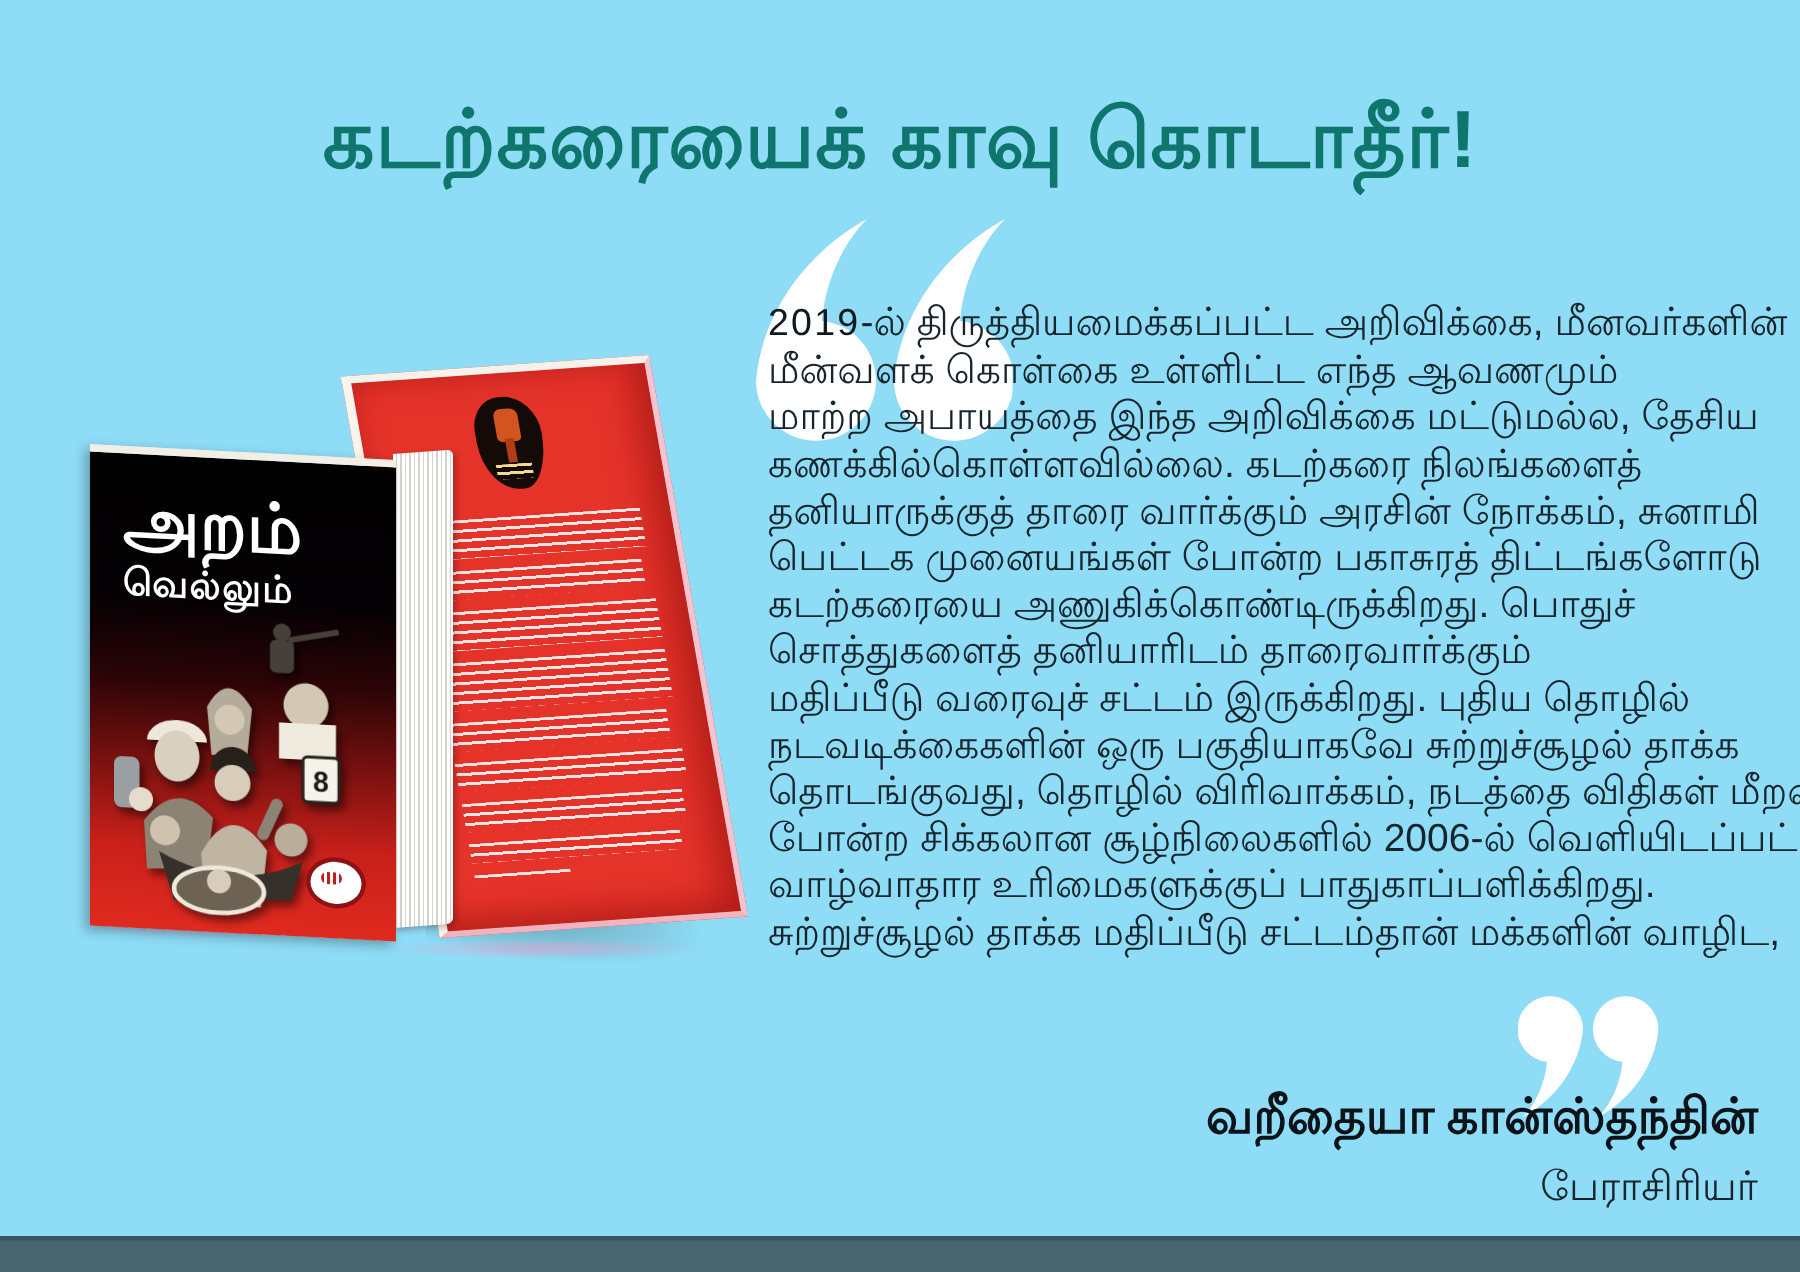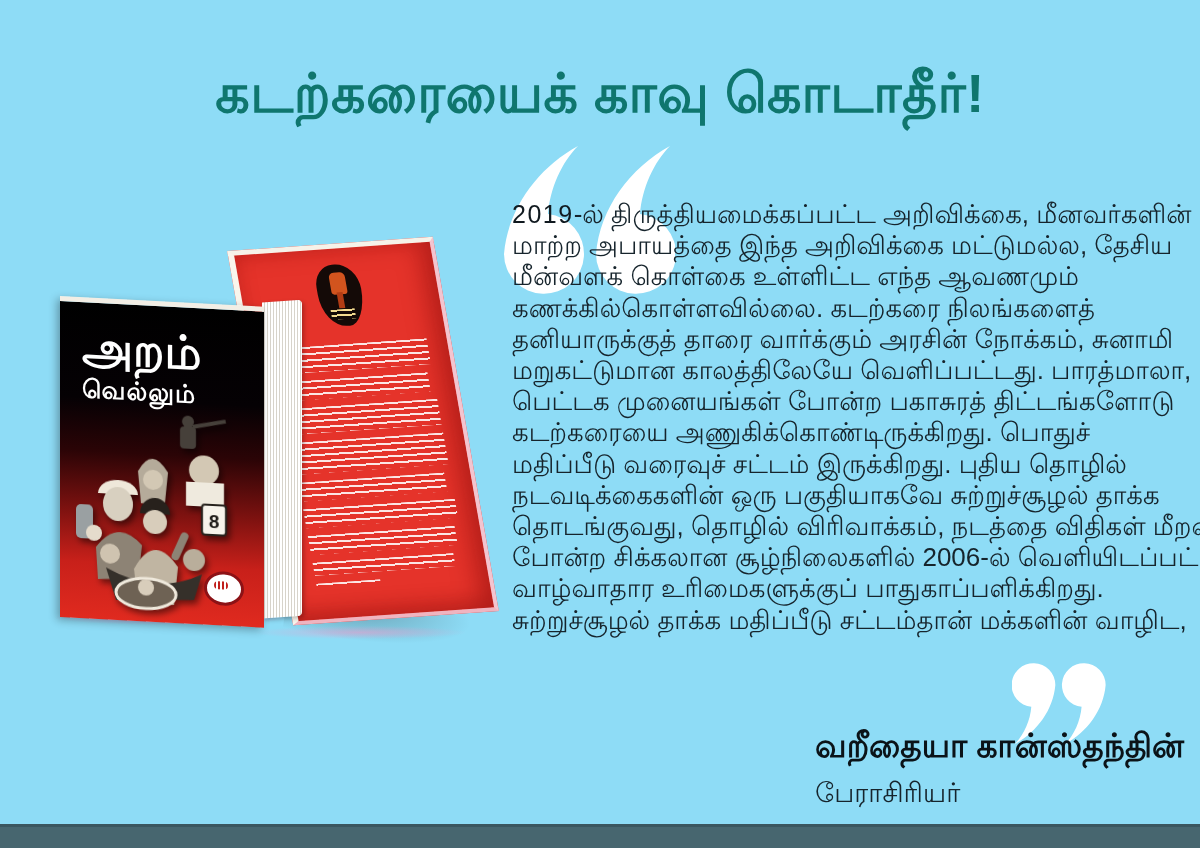--- a/index.html
+++ b/index.html
@@ -18,21 +18,21 @@
   .qmark-open{left:500px;top:146px;}
   .qmark-close{left:1012px;top:658px;transform:rotate(180deg);}
   
   .quote-block{
     position:absolute;left:512px;top:199px;width:665px;
     color:#16242C;font-size:26px;line-height:31.2px;
   }
   .qline{white-space:nowrap;}
   .qyear{font-size:25px;font-weight:normal;letter-spacing:1.5px;color:#10191f;}
   
-  .attribution{position:absolute;right:16px;top:727px;}
+  .attribution{position:absolute;right:28px;top:727px;text-align:right;font-family:Liberation Serif, serif;}
   .attribution .name{font-size:33px;font-weight:bold;color:#0b1318;}
   .attribution .role{font-size:27px;color:#16242C;margin-top:9px;}
   
   .footer-band{
     position:absolute;left:0;bottom:0;width:1200px;height:21px;
     background:#47666F;border-top:3px solid #3A565F;
   }
   
   .scene{position:absolute;left:40px;top:228px;width:470px;height:430px;}
   
@@ -140,27 +140,27 @@
   <svg width="96" height="82" viewBox="0 0 175 150">
     <g fill="#FFFFFF">
       <path d="M78 0 C38 22 8 62 4 108 a40 40 0 1 0 44 -40 C50 42 62 16 78 0 Z"></path>
       <path transform="translate(92,0)" d="M78 0 C38 22 8 62 4 108 a40 40 0 1 0 44 -40 C50 42 62 16 78 0 Z"></path>
     </g>
   </svg>
 </div>
 
 <div class="quote-block">
   <div class="qline"><span class="qyear">2019</span><span>-ல் திருத்தியமைக்கப்பட்ட அறிவிக்கை, மீனவர்களின்</span></div>
+  <div class="qline">மீன்வளக் கொள்கை உள்ளிட்ட எந்த ஆவணமும்</div>
   <div class="qline">மாற்ற அபாயத்தை இந்த அறிவிக்கை மட்டுமல்ல, தேசிய</div>
-  <div class="qline">மீன்வளக் கொள்கை உள்ளிட்ட எந்த ஆவணமும்</div>
   <div class="qline">கணக்கில்கொள்ளவில்லை. கடற்கரை நிலங்களைத்</div>
   <div class="qline">தனியாருக்குத் தாரை வார்க்கும் அரசின் நோக்கம், சுனாமி</div>
-  <div class="qline">மறுகட்டுமான காலத்திலேயே வெளிப்பட்டது. பாரத்மாலா,</div>
   <div class="qline">பெட்டக முனையங்கள் போன்ற பகாசுரத் திட்டங்களோடு</div>
   <div class="qline">கடற்கரையை அணுகிக்கொண்டிருக்கிறது. பொதுச்</div>
+  <div class="qline">சொத்துகளைத் தனியாரிடம் தாரைவார்க்கும்</div>
   <div class="qline">மதிப்பீடு வரைவுச் சட்டம் இருக்கிறது. புதிய தொழில்</div>
   <div class="qline">நடவடிக்கைகளின் ஒரு பகுதியாகவே சுற்றுச்சூழல் தாக்க</div>
   <div class="qline">தொடங்குவது, தொழில் விரிவாக்கம், நடத்தை விதிகள் மீறல்</div>
   <div class="qline">போன்ற சிக்கலான சூழ்நிலைகளில் 2006-ல் வெளியிடப்பட்ட</div>
   <div class="qline">வாழ்வாதார உரிமைகளுக்குப் பாதுகாப்பளிக்கிறது.</div>
   <div class="qline">சுற்றுச்சூழல் தாக்க மதிப்பீடு சட்டம்தான் மக்களின் வாழிட,</div>
 </div>
 
 <div class="attribution">
   <div class="name">வறீதையா கான்ஸ்தந்தின்</div>

